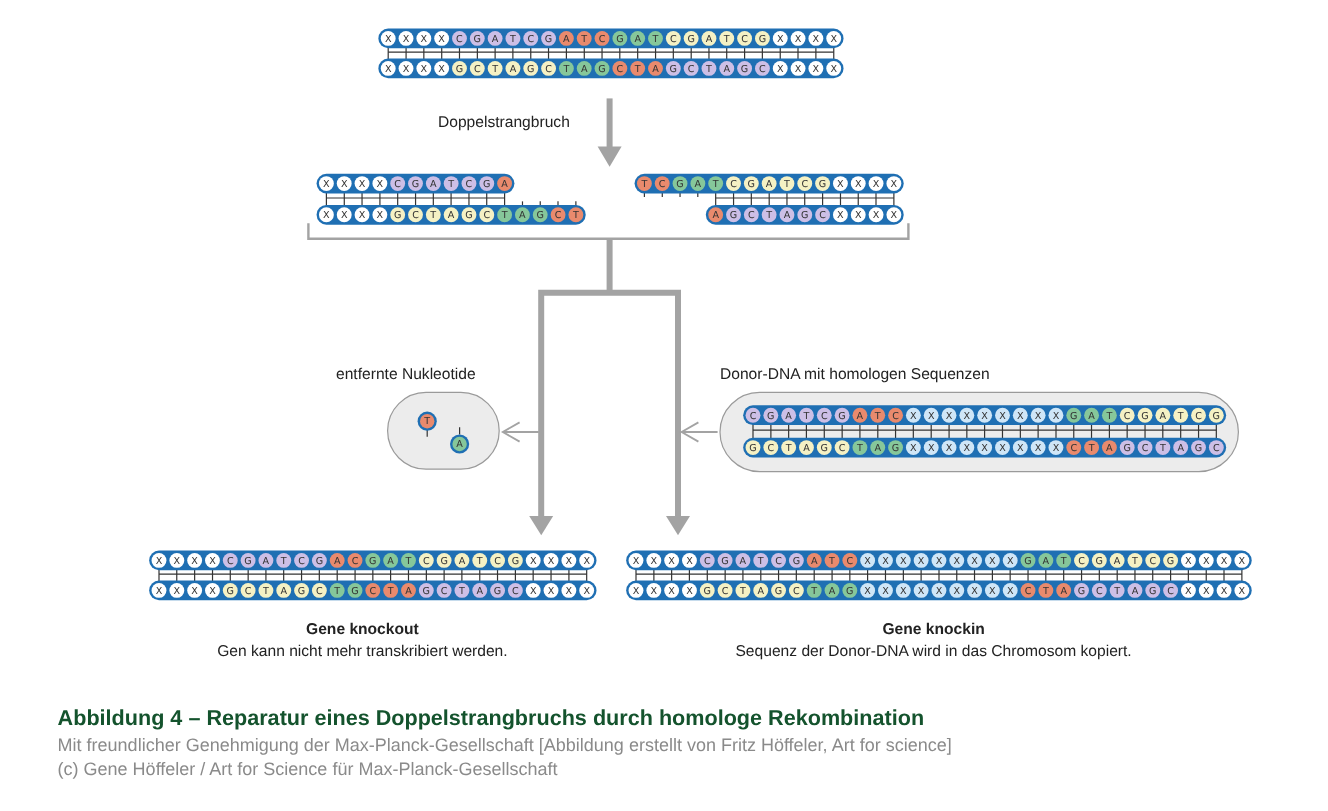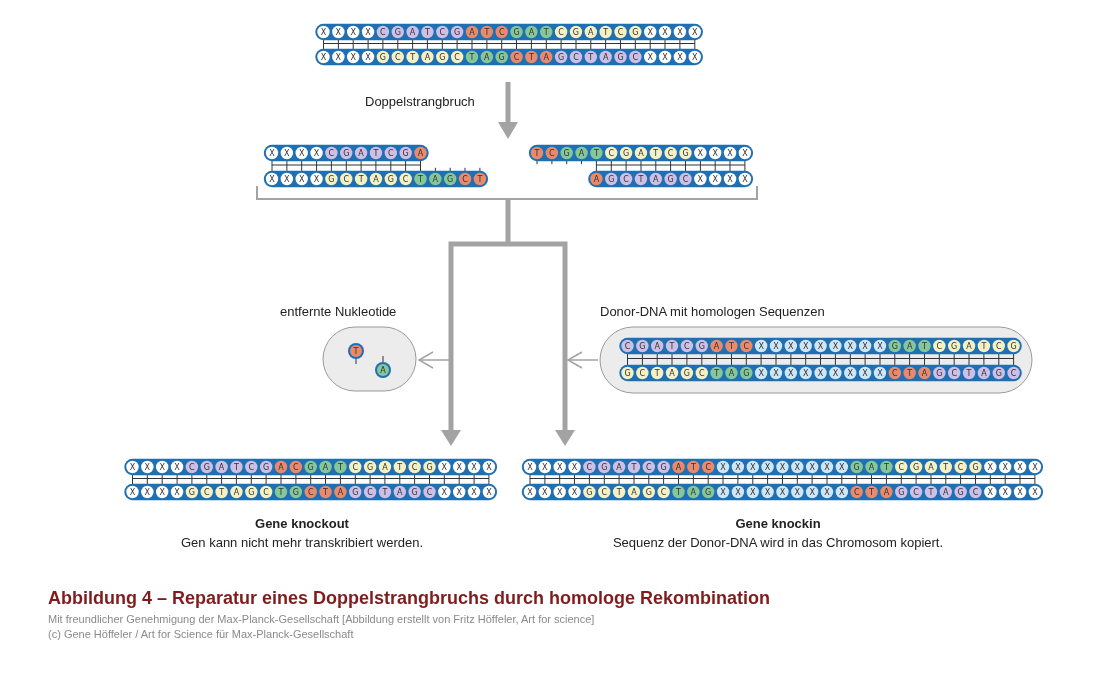--- a/index.html
+++ b/index.html
@@ -2,22 +2,22 @@
 <html><head>
 <meta charset="utf-8">
 <style>
   html,body{margin:0;padding:0;background:#fff;}
   body{width:1107px;height:676px;position:relative;overflow:hidden;font-family:"Liberation Sans","DejaVu Sans",sans-serif;}
   #diagram{position:absolute;left:0;top:0;}
   .lbl{font-family:"Liberation Sans","DejaVu Sans",sans-serif;font-size:13px;fill:#222;}
   .lbl-b{font-weight:bold;}
   .nt{font-family:"DejaVu Sans",sans-serif;font-size:8px;text-anchor:middle;dominant-baseline:central;fill:#333;}
   .caption{position:absolute;left:48px;top:588px;}
-  .cap-title{font-size:18px;font-weight:bold;color:#7f1d1d;margin:0 0 4px 0;}
-  .cap-line{font-size:11px;color:#8a8a8a;margin:0 0 3px 0;}
+  .cap-title{font-size:18px;font-weight:bold;color:#14532d;margin:0 0 4px 0;}
+  .cap-line{font-size:15px;color:#8a8a8a;margin:0 0 3px 0;}
 </style>
 </head>
 <body>
 
 <svg id="diagram" width="1107" height="580" viewBox="0 0 1107 580" xmlns="http://www.w3.org/2000/svg">
 
   <g fill="none" stroke="#a3a3a3">
     <line x1="508" y1="82" x2="508" y2="128" stroke-width="5"></line>
     <polygon points="498,122 518,122 508,139" fill="#a3a3a3" stroke="none"></polygon>
     <polyline points="257,186 257,199 757,199 757,186" stroke-width="2"></polyline>

